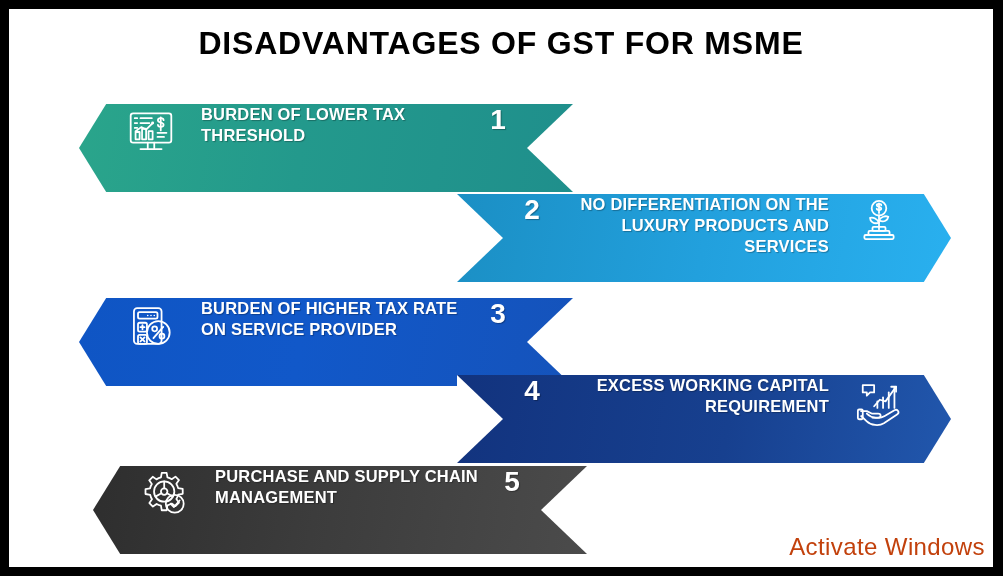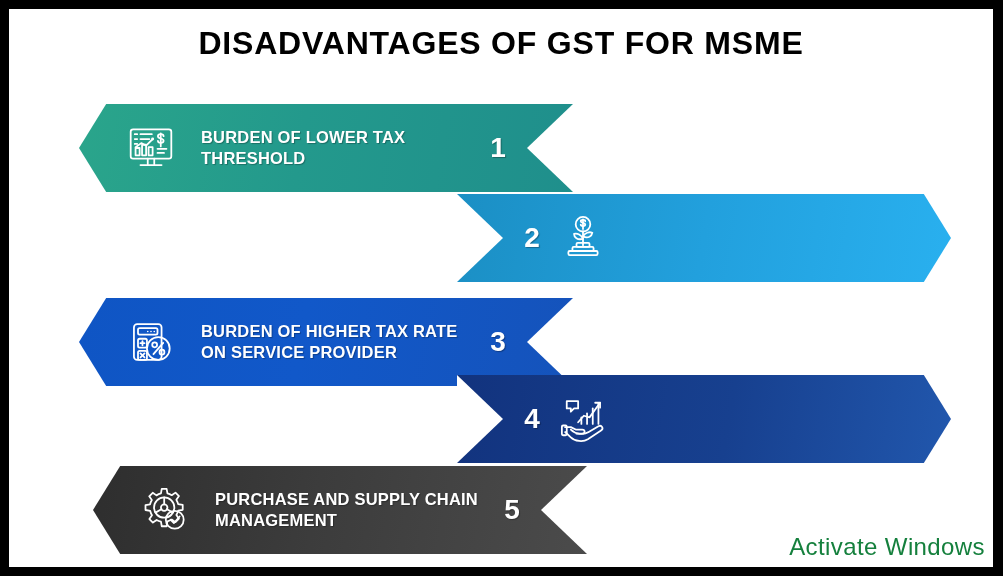--- a/index.html
+++ b/index.html
@@ -97,21 +97,20 @@
     height: 88px;
     background: #ffffff;
     clip-path: polygon(0% 0%, 0% 100%, 100% 50%);
   }
 
   
   .content {
     position: absolute;
     inset: 0;
     display: flex;
-    align-items: center;
   }
   .row.left .content  { padding-left: 44px;  padding-right: 52px; }
   .row.right .content { padding-left: 52px;  padding-right: 44px; }
 
   .icon-box {
     flex: 0 0 auto;
     width: 56px;
     height: 56px;
     display: flex;
     align-items: center;
@@ -163,21 +162,21 @@
   #row5 { left: 84px;  top: 457px; width: 494px; }
   #row5 .banner { background: linear-gradient(100deg, #2e2e2e 0%, #3c3c3c 45%, #4b4b4b 100%); }
 
   
   #watermark {
     position: absolute;
     right: 8px;
     bottom: 6px;
     font-family: "Liberation Sans", sans-serif;
     font-size: 24px;
-    color: #15803d;
+    color: #c2410c;
     letter-spacing: 0.4px;
     white-space: nowrap;
   }
 </style>
 </head>
 <body>
 
 <div id="frame">
   <div id="canvas">
 
@@ -212,20 +211,21 @@
         <div class="label">BURDEN OF LOWER TAX THRESHOLD</div>
         <div class="num">1</div>
       </div>
     </div>
 
     <div class="row right" id="row2">
       <div class="banner"></div>
       <div class="notch"></div>
       <div class="content">
         <div class="num">2</div>
+        <div class="label">NO DIFFERENTIATION ON THE LUXURY PRODUCTS AND SERVICES</div>
         <div class="icon-box">
           <svg viewBox="0 0 64 64" fill="none" stroke="#ffffff" stroke-width="2.2" stroke-linecap="round" stroke-linejoin="round">
             <circle cx="32" cy="15" r="9"></circle>
             <line x1="32" y1="9" x2="32" y2="21"></line>
             <path d="M34.8 11.5c0-1.1-1.2-1.8-2.8-1.8s-2.8.7-2.8 1.8 1.2 1.6 2.8 2 2.8.9 2.8 2-1.2 1.8-2.8 1.8-2.8-.7-2.8-1.8"></path>
             <line x1="32" y1="24" x2="32" y2="41"></line>
             <path d="M32 33c-2-5-7-7-11-6 0 4 4 8 11 6z"></path>
             <path d="M32 30c2.5-4.5 7.5-6 11.5-4.5 -.5 4-5 7.5-11.5 4.5z"></path>
             <rect x="14" y="48" width="36" height="5" rx="1.5"></rect>
             <rect x="19" y="43" width="26" height="5" rx="1.5"></rect>
@@ -261,20 +261,21 @@
         <div class="label">BURDEN OF HIGHER TAX RATE ON SERVICE PROVIDER</div>
         <div class="num">3</div>
       </div>
     </div>
 
     <div class="row right" id="row4">
       <div class="banner"></div>
       <div class="notch"></div>
       <div class="content">
         <div class="num">4</div>
+        <div class="label">EXCESS WORKING CAPITAL REQUIREMENT</div>
         <div class="icon-box">
           <svg viewBox="0 0 64 64" fill="none" stroke="#ffffff" stroke-width="2.2" stroke-linecap="round" stroke-linejoin="round">
             <path d="M12 10h14v9h-5l-4 4v-4h-5z"></path>
             <line x1="30" y1="38" x2="30" y2="30"></line>
             <line x1="37" y1="38" x2="37" y2="25"></line>
             <line x1="44" y1="38" x2="44" y2="19"></line>
             <line x1="51" y1="38" x2="51" y2="13"></line>
             <polyline points="26,36 33,28 40,30 53,12"></polyline>
             <polyline points="47,12 53,12 53,18"></polyline>
             <path d="M10 42h7l6 3h8c2 0 3 1.2 3 2.6S32.8 50 31 50h-7"></path>

